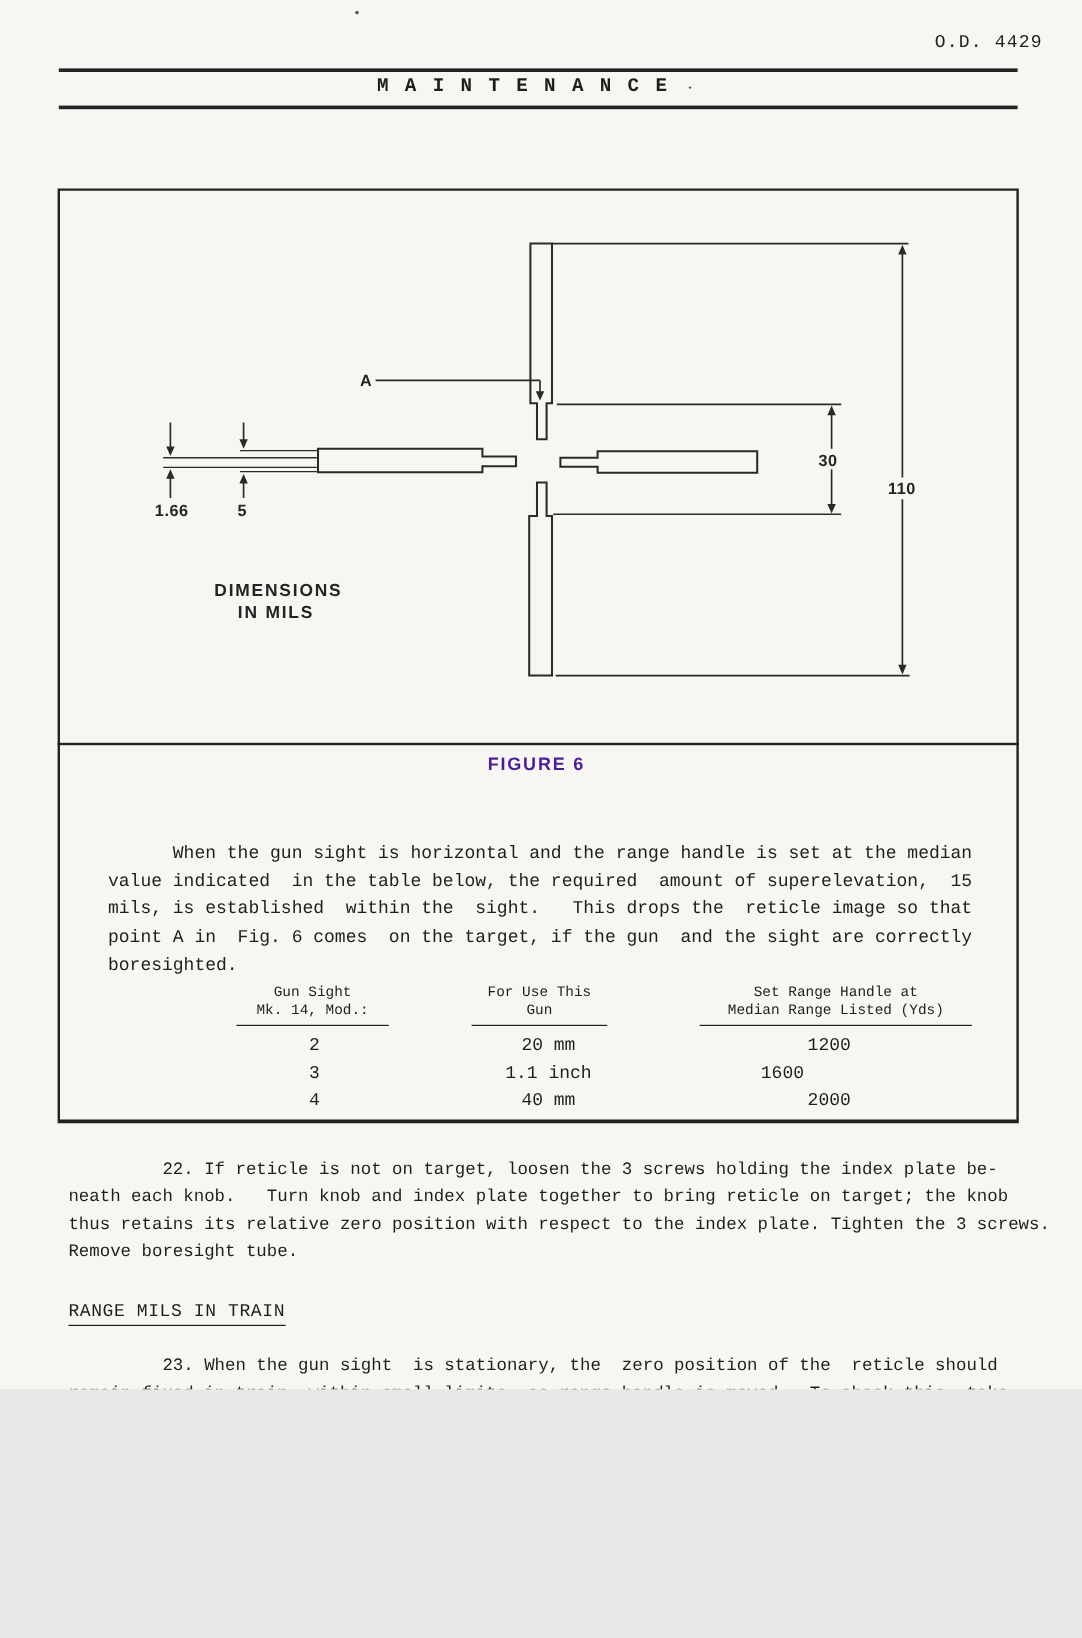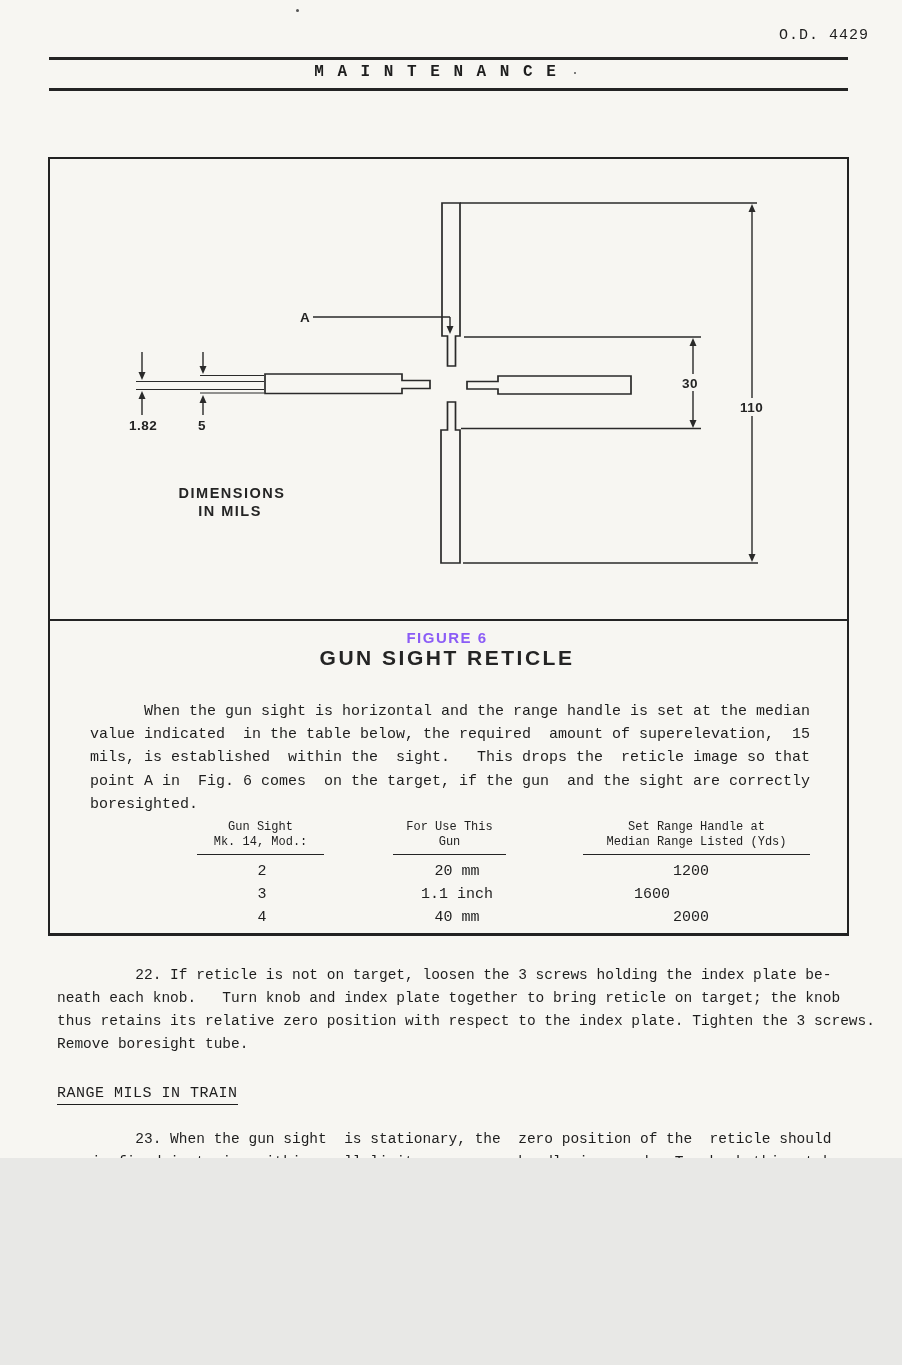--- a/index.html
+++ b/index.html
@@ -22,21 +22,21 @@
   .figure-box{
     position:absolute;left:48px;top:157px;width:797px;height:774px;
     border:2px solid #222;
     border-bottom-width:3px;
     background:transparent;
   }
   .divider{position:absolute;left:48px;top:619px;width:801px;height:2px;background:#242424;}
   svg.diagram{position:absolute;left:0;top:0;pointer-events:none;}
   .dim-label{position:absolute;font-size:13.5px;font-weight:bold;letter-spacing:0.5px;color:#242424;}
   .note{position:absolute;font-size:14.5px;font-weight:bold;letter-spacing:1.5px;color:#242424;text-align:center;}
-  .caption-label{position:absolute;left:447px;top:629px;transform:translateX(-50%);font-size:15px;font-weight:bold;letter-spacing:1.5px;color:#8b5cf6;}
+  .caption-label{position:absolute;left:447px;top:629px;transform:translateX(-50%);font-size:15px;font-weight:bold;letter-spacing:1.5px;color:#4c1d95;}
   .caption-title{position:absolute;left:447px;top:646px;transform:translateX(-50%);font-size:21px;font-weight:bold;letter-spacing:2.5px;color:#242424;}
   .fig-par{position:absolute;left:90px;top:700px;font-size:15px;line-height:23.2px;}
   .tbl-head{position:absolute;text-align:center;font-size:12px;line-height:15px;border-bottom:1.8px solid #242424;padding-bottom:4px;}
   .tbl-head .l2{margin-top:0;}
   .tbl-cell{position:absolute;transform:translateX(-50%);font-size:15px;}
   .body-par{position:absolute;left:57px;font-size:14.5px;line-height:23px;}
   .heading{position:absolute;left:57px;top:1085px;font-size:15px;border-bottom:1.6px solid #1e1e1e;padding-bottom:2px;letter-spacing:0.5px;}
   .page-number{position:absolute;left:437px;top:1311px;transform:translateX(-50%);font-size:15px;}
   .bottom-bar{position:absolute;left:88px;top:1357px;width:814px;height:8px;background:#1c1c1c;}
   .speck{position:absolute;background:#555;border-radius:50%;}
@@ -97,27 +97,26 @@
       <polygon points="138.5,372 145.5,372 142,380"></polygon>
       <polygon points="138.5,399 145.5,399 142,391"></polygon>
       <polygon points="199.5,366 206.5,366 203,374"></polygon>
       <polygon points="199.5,403 206.5,403 203,395"></polygon>
     </g>
   </svg>
 
   <div class="dim-label sans" style="left:300px;top:310px;">A</div>
   <div class="dim-label sans" style="left:682px;top:376px;">30</div>
   <div class="dim-label sans" style="left:740px;top:400px;">110</div>
-  <div class="dim-label sans" style="left:129px;top:418px;">1.82</div>
+  <div class="dim-label sans" style="left:129px;top:418px;">1.66</div>
   <div class="dim-label sans" style="left:198px;top:418px;">5</div>
   <div class="note sans" style="left:232px;top:485px;transform:translateX(-50%);">DIMENSIONS</div>
   <div class="note sans" style="left:230px;top:503px;transform:translateX(-50%);">IN MILS</div>
 
   <div class="caption-label sans">FIGURE 6</div>
-  <div class="caption-title sans">GUN SIGHT RETICLE</div>
 
   <div class="fig-par mono pre">      When the gun sight is horizontal and the range handle is set at the median
 value indicated  in the table below, the required  amount of superelevation,  15
 mils, is established  within the  sight.   This drops the  reticle image so that
 point A in  Fig. 6 comes  on the target, if the gun  and the sight are correctly
 boresighted.</div>
 
   <div>
     <div class="tbl-head mono" style="left:197px;top:820px;width:127px;">
       <div>Gun Sight</div>

